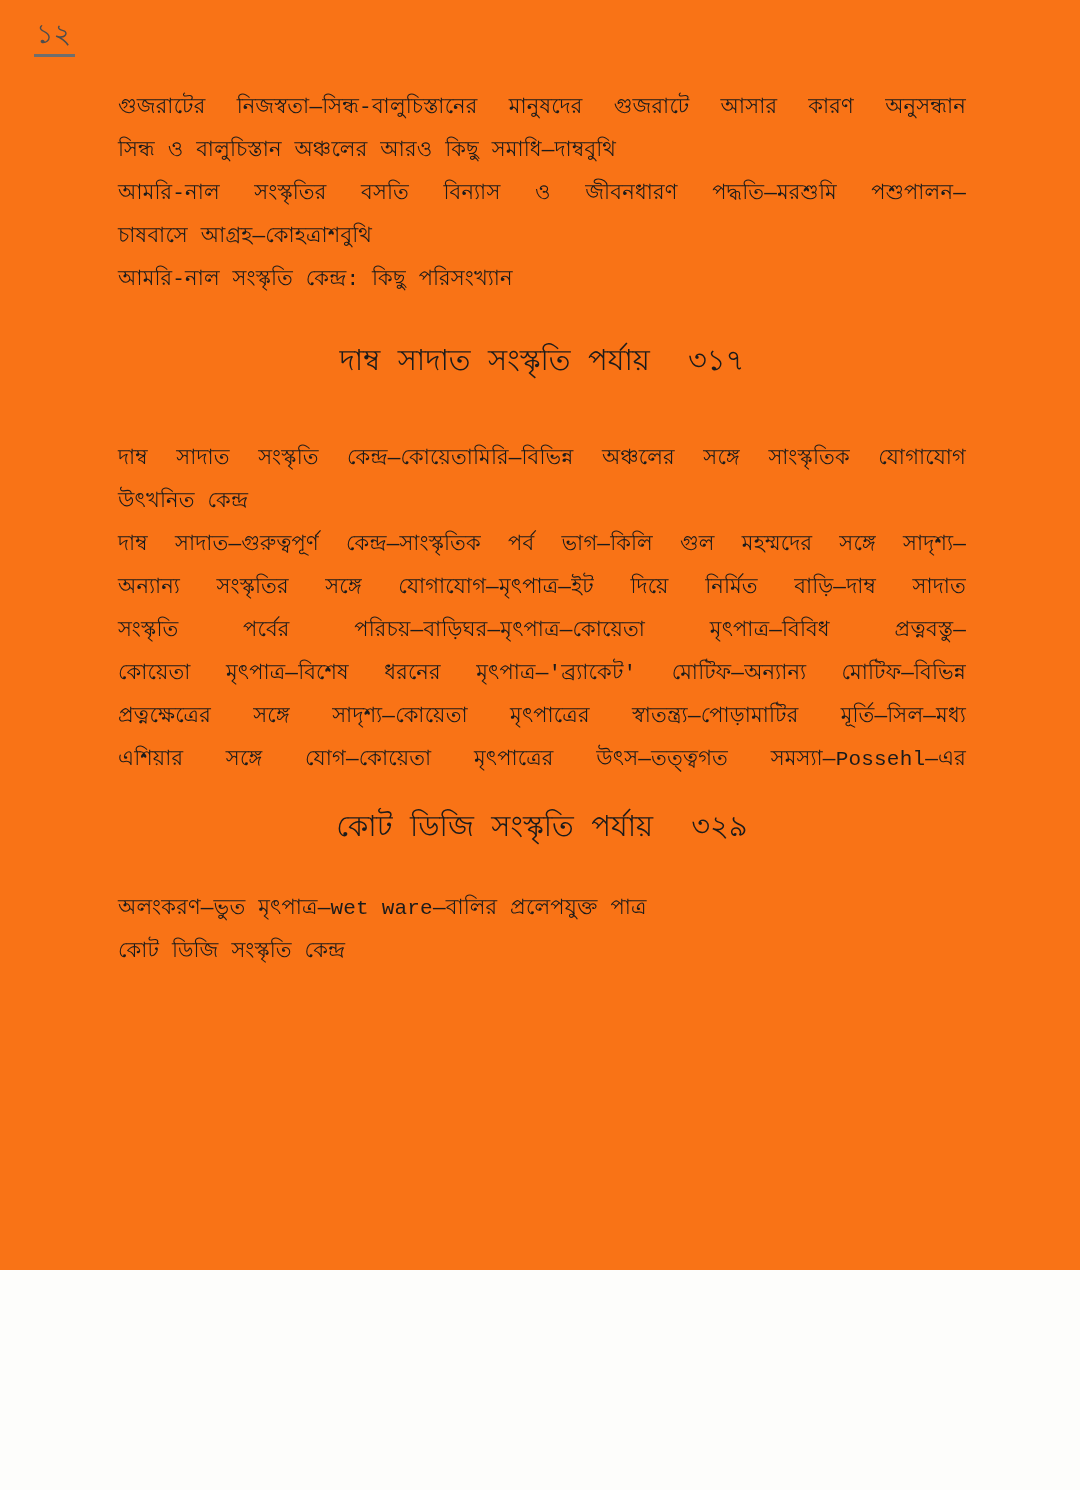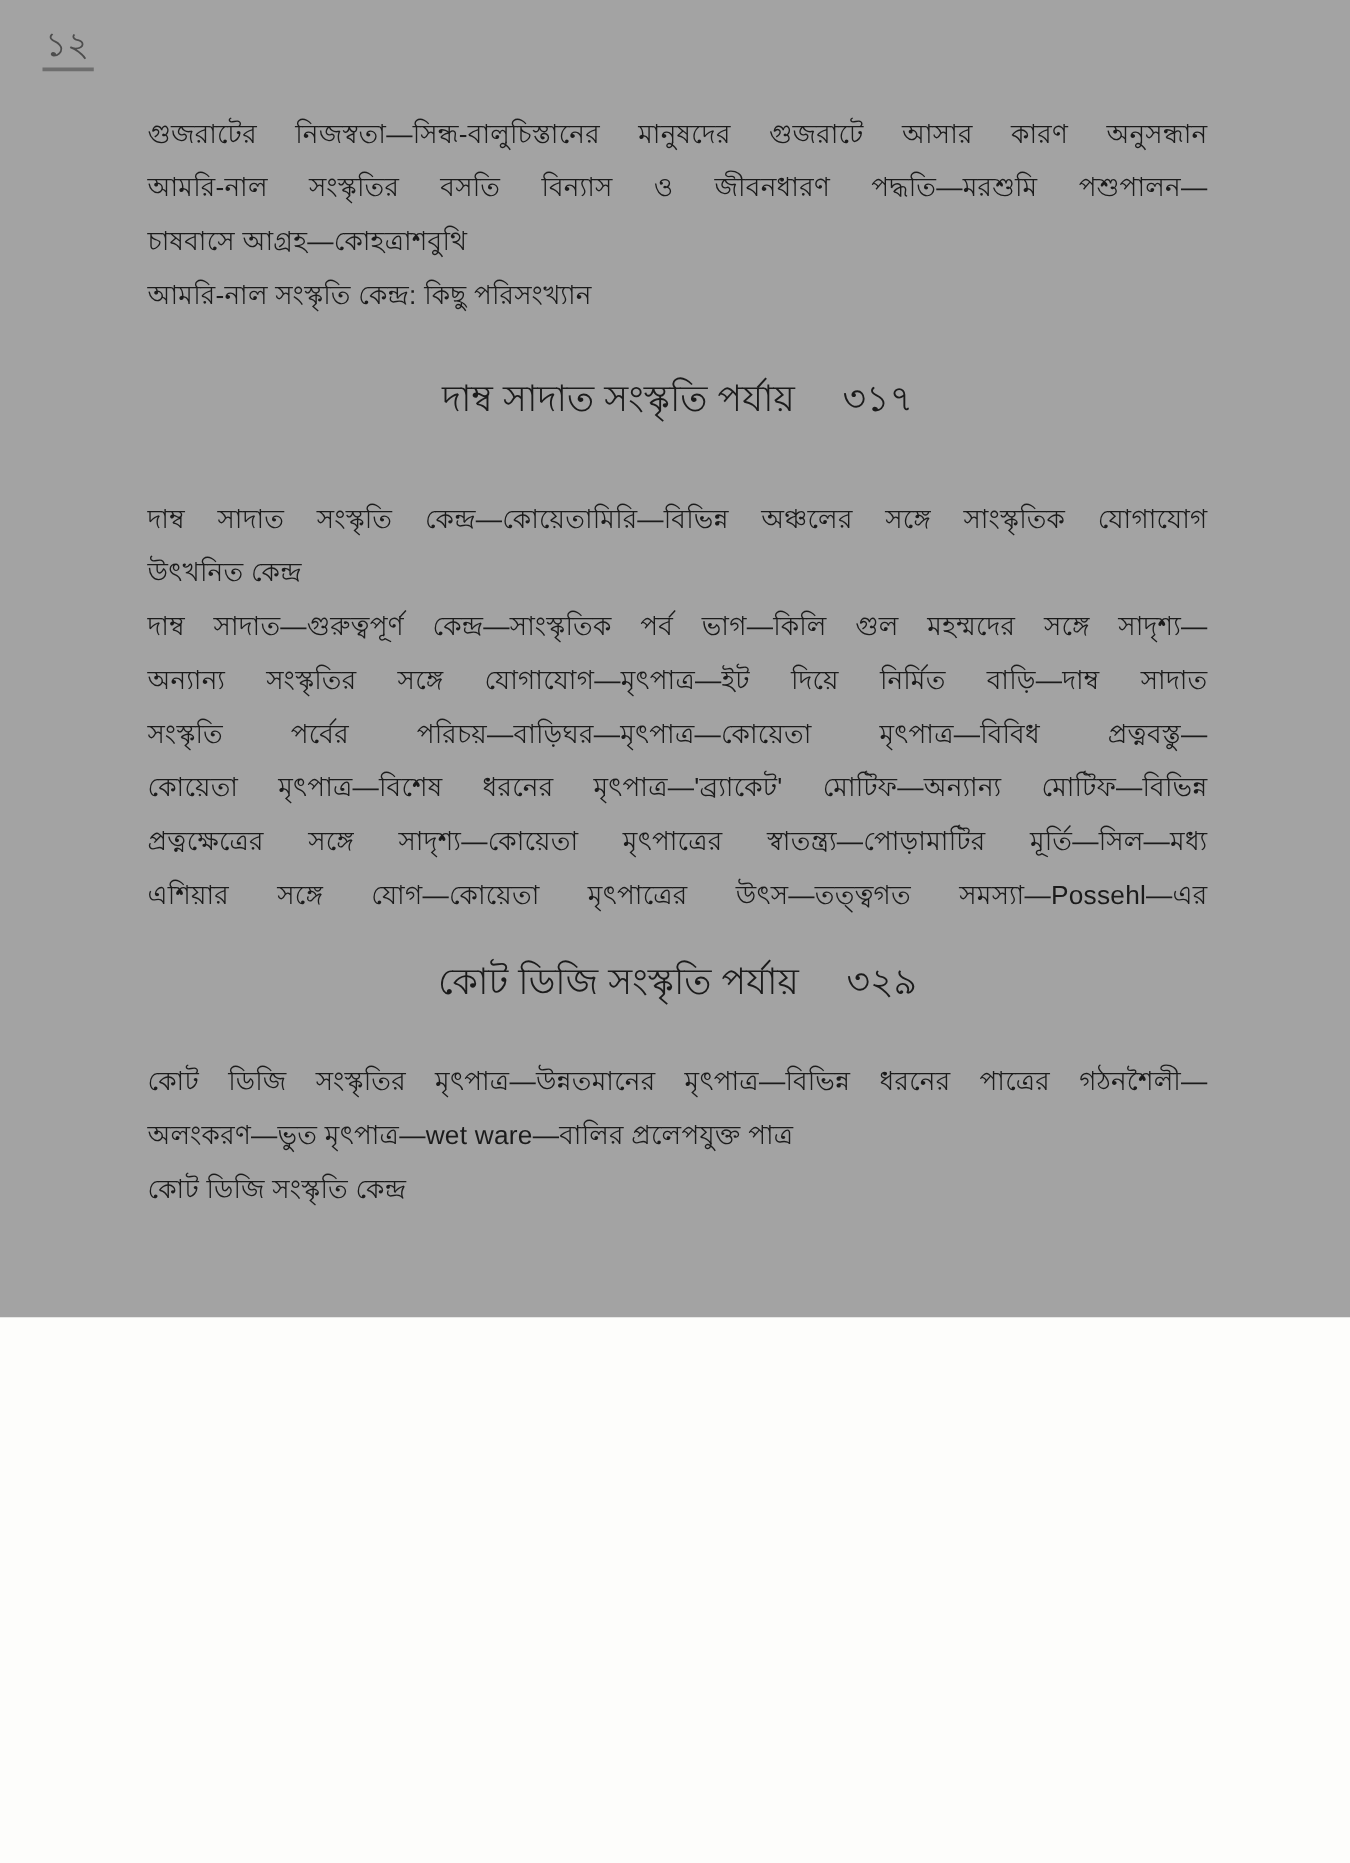--- a/index.html
+++ b/index.html
@@ -4,24 +4,24 @@
 <style>
   * { margin: 0; padding: 0; box-sizing: border-box; }
 
   html, body {
     background: #fdfdfb;
   }
 
   .page {
     position: relative;
     width: 1080px;
-    height: 1054px;
-    background: #a3a3a3;
+    height: 1270px;
+    background: #f97316;
     color: #1b1b1b;
-    font-family: Liberation Sans, sans-serif;
+    font-family: Liberation Mono, monospace;
     overflow: hidden;
   }
 
   .folio {
     position: absolute;
     top: 20px;
     left: 34px;
     font-size: 27px;
     line-height: 32px;
     color: #4d4d4d;
@@ -65,20 +65,21 @@
 <body>
 
 <div class="page">
 
   <div class="folio">১২</div>
 
   <main class="content">
 
     <section>
       <p class="toc-line justify">গুজরাটের নিজস্বতা—সিন্ধ-বালুচিস্তানের মানুষদের গুজরাটে আসার কারণ অনুসন্ধান</p>
+      <p class="toc-line">সিন্ধ ও বালুচিস্তান অঞ্চলের আরও কিছু সমাধি—দাম্ববুথি</p>
       <p class="toc-line justify">আমরি-নাল সংস্কৃতির বসতি বিন্যাস ও জীবনধারণ পদ্ধতি—মরশুমি পশুপালন—</p>
       <p class="toc-line">চাষবাসে আগ্রহ—কোহত্রাশবুথি</p>
       <p class="toc-line">আমরি-নাল সংস্কৃতি কেন্দ্র: কিছু পরিসংখ্যান</p>
     </section>
 
     <section>
       <h2 class="chapter-heading heading-1">
         <span>দাম্ব সাদাত সংস্কৃতি পর্যায়</span>
         <span>৩১৭</span>
       </h2>
@@ -90,20 +91,19 @@
       <p class="toc-line justify">কোয়েতা মৃৎপাত্র—বিশেষ ধরনের মৃৎপাত্র—'ব্র্যাকেট' মোটিফ—অন্যান্য মোটিফ—বিভিন্ন</p>
       <p class="toc-line justify">প্রত্নক্ষেত্রের সঙ্গে সাদৃশ্য—কোয়েতা মৃৎপাত্রের স্বাতন্ত্র্য—পোড়ামাটির মূর্তি—সিল—মধ্য</p>
       <p class="toc-line justify">এশিয়ার সঙ্গে যোগ—কোয়েতা মৃৎপাত্রের উৎস—তত্ত্বগত সমস্যা—Possehl—এর</p>
     </section>
 
     <section>
       <h2 class="chapter-heading heading-2">
         <span>কোট ডিজি সংস্কৃতি পর্যায়</span>
         <span>৩২৯</span>
       </h2>
-      <p class="toc-line justify">কোট ডিজি সংস্কৃতির মৃৎপাত্র—উন্নতমানের মৃৎপাত্র—বিভিন্ন ধরনের পাত্রের গঠনশৈলী—</p>
       <p class="toc-line">অলংকরণ—ভুত মৃৎপাত্র—wet ware—বালির প্রলেপযুক্ত পাত্র</p>
       <p class="toc-line">কোট ডিজি সংস্কৃতি কেন্দ্র</p>
 
     </section>
 
   </main>
 </div>
 
 </body></html>

